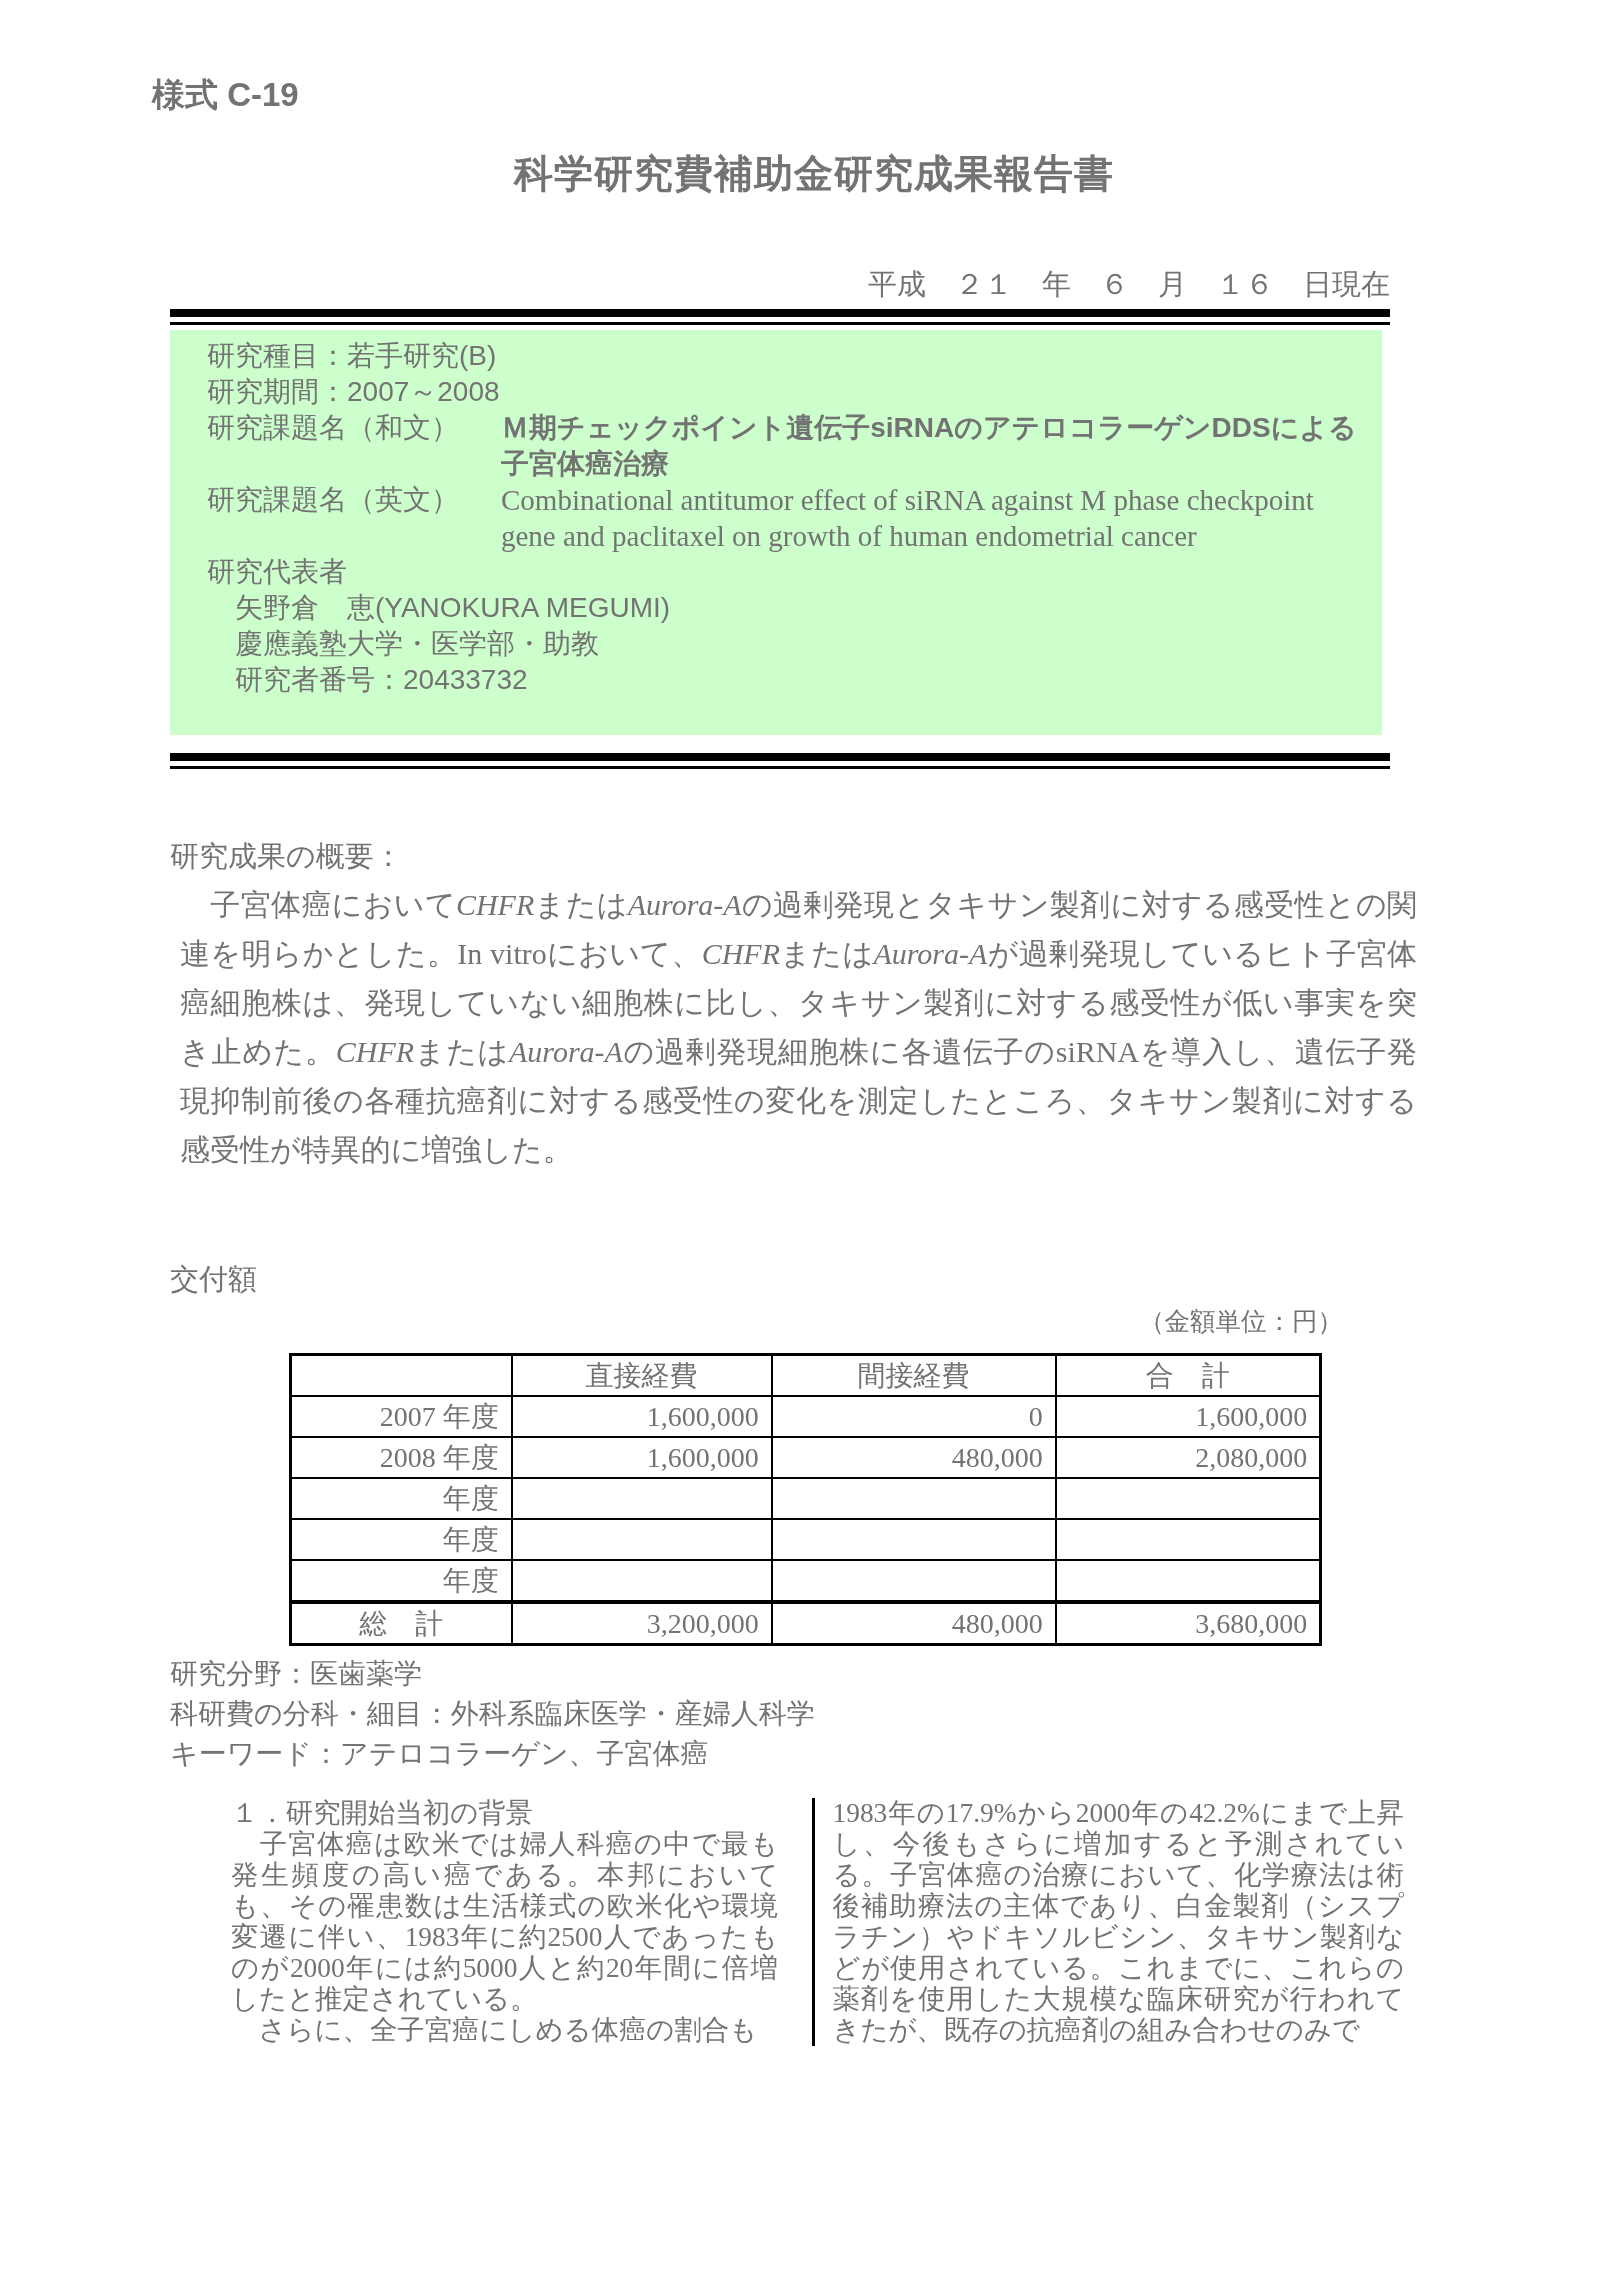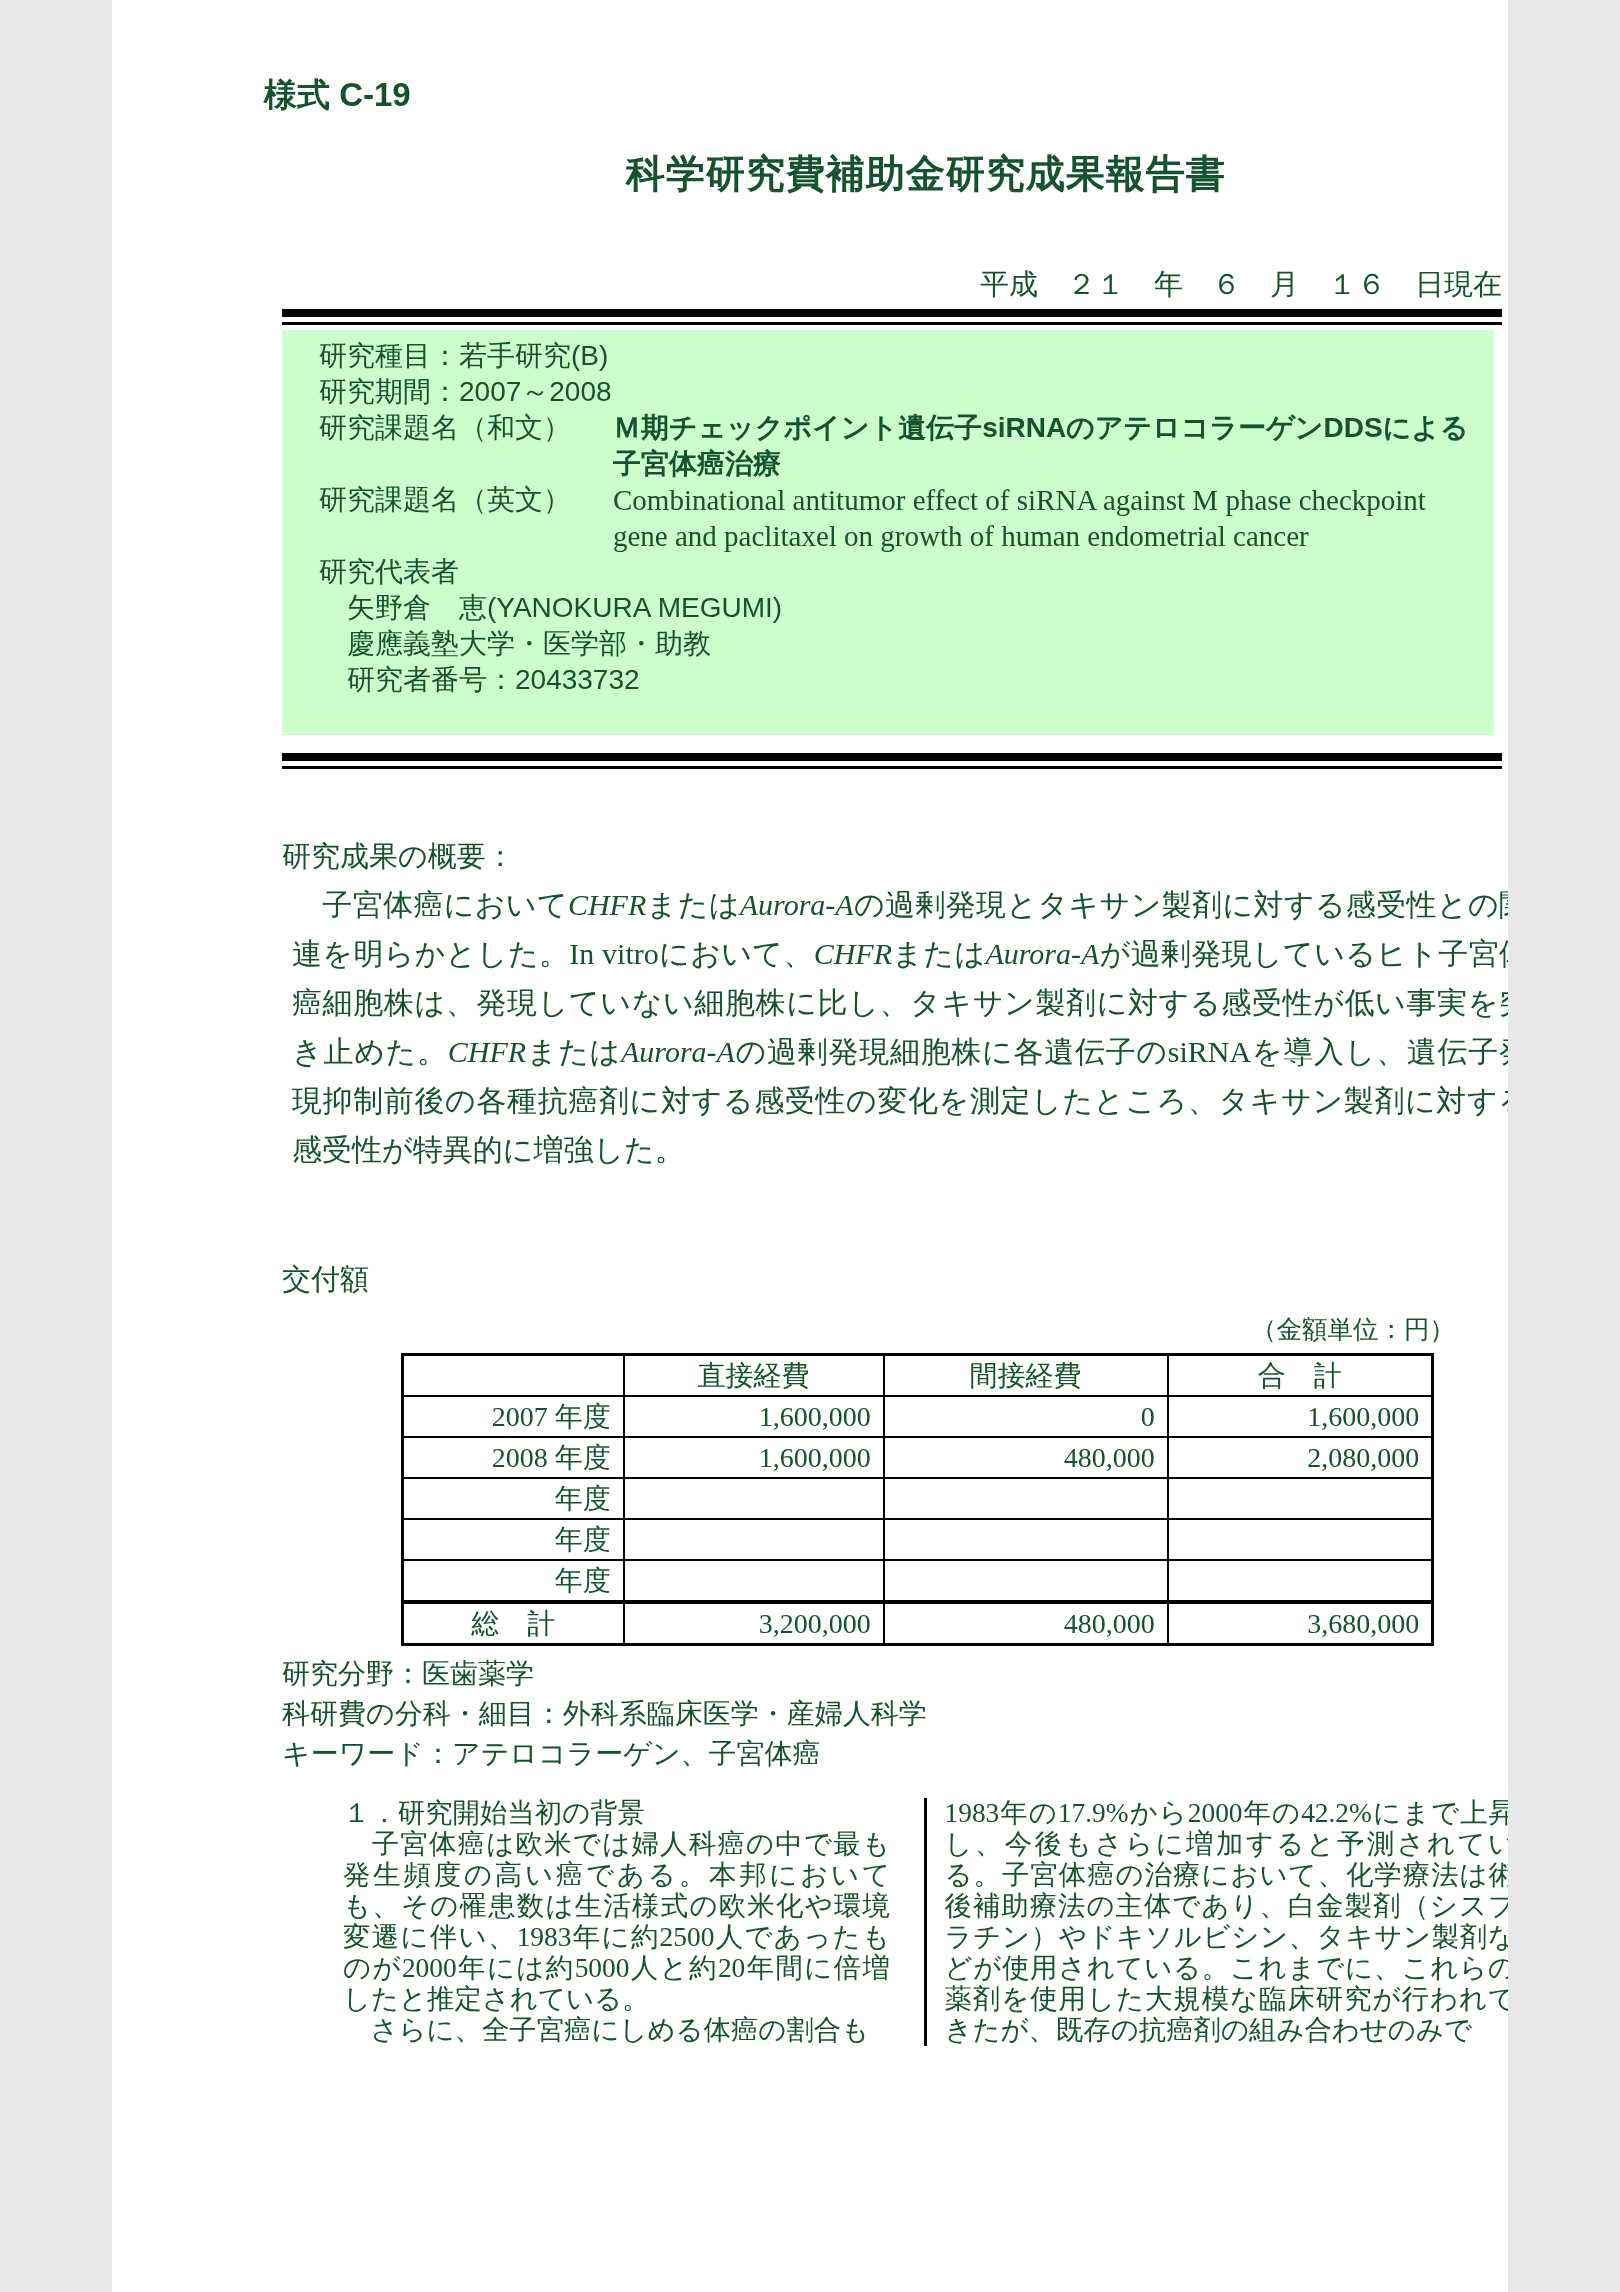--- a/index.html
+++ b/index.html
@@ -1,18 +1,18 @@
 <!DOCTYPE html>
 <html><head>
 <meta charset="utf-8">
 <style>
   html,body { margin:0; padding:0; background:#e8e8e8; }
   .page {
-    position:relative; width:1396px; height:2293px; margin:0 auto;
-    background:#ffffff; color:#14532d;
+    position:relative; width:1620px; height:2293px; margin:0 auto;
+    background:#ffffff; color:#737373;
     font-family:"Liberation Serif", serif;
     overflow:hidden;
   }
   .form-code {
     position:absolute; left:152px; top:73px;
     font-family:"Liberation Sans", sans-serif; font-weight:bold; font-size:33px;
   }
   .doc-title {
     position:absolute; left:204px; top:147px; width:1220px; text-align:center;
     font-family:"Liberation Sans", sans-serif; font-weight:bold; font-size:39px;
@@ -37,21 +37,21 @@
   .hb-label { flex:none; width:294px; }
   .hb-value.ja { font-weight:bold; }
   .hb-value.en { font-family:"Liberation Serif", serif; font-size:29px; }
   .indent { padding-left:28px; }
   .overview-heading { position:absolute; left:170px; top:837px; font-size:29px; }
   .overview-text {
     position:absolute; left:180px; top:880px; width:1237px;
     font-size:30px; line-height:49px; text-align:justify; word-break:break-all;
   }
   .funding-heading { position:absolute; left:170px; top:1260px; font-size:29px; }
-  .unit-note { position:absolute; left:980px; top:1304px; width:363px; text-align:right; font-size:25.5px;margin-top:8px; }
+  .unit-note { position:absolute; left:980px; top:1304px; width:363px; text-align:right; font-size:25.5px; }
   table.funding {
     position:absolute; left:289px; top:1353px;
     border-collapse:collapse; border:3.9px solid #000;
     font-size:28px;
   }
   table.funding td, table.funding th {
     border:2px solid #000; height:39px; padding:0 11.8px;
     font-weight:normal; white-space:nowrap;
   }
   table.funding thead th { text-align:center; border-bottom:2.9px solid #000;margin-top:19px; }

